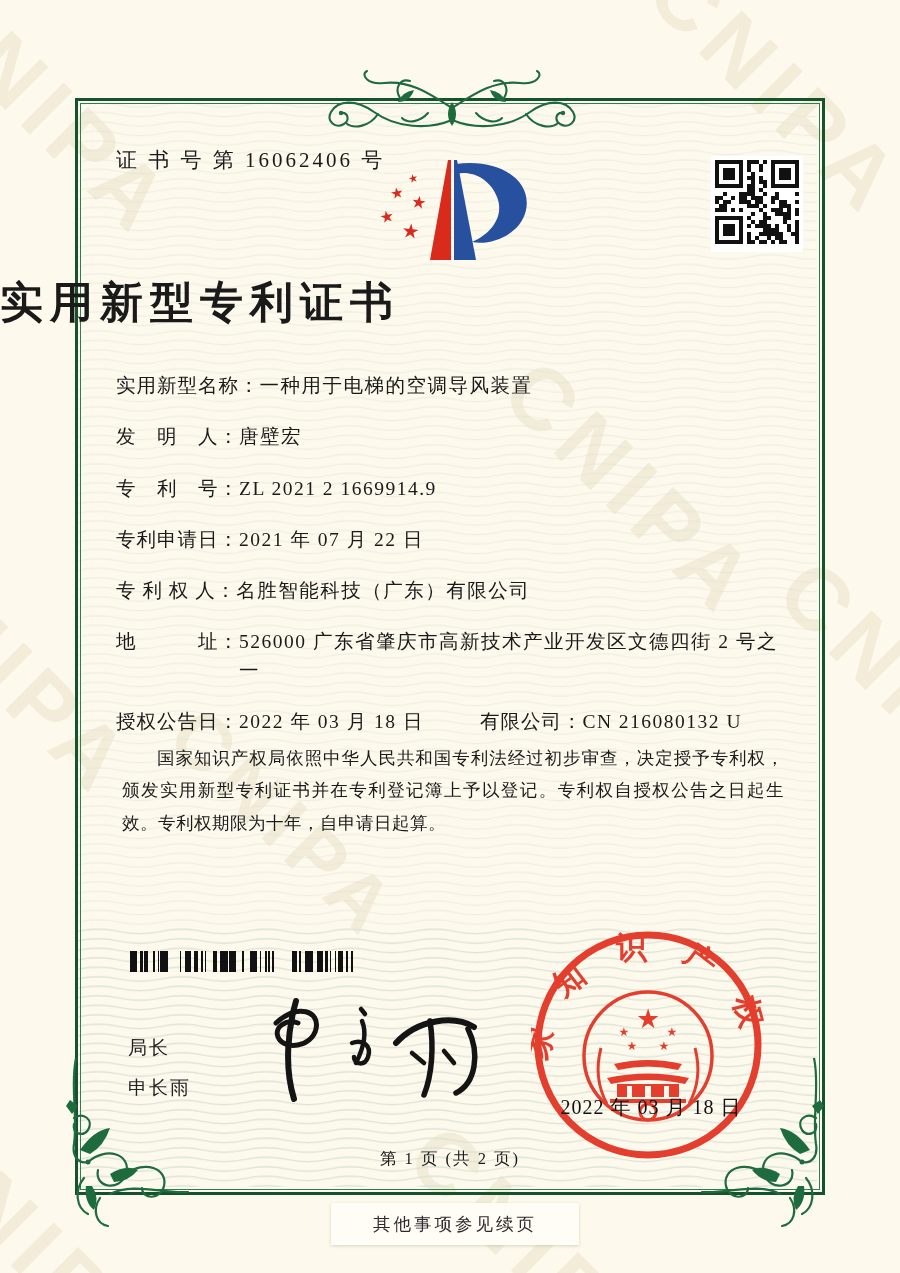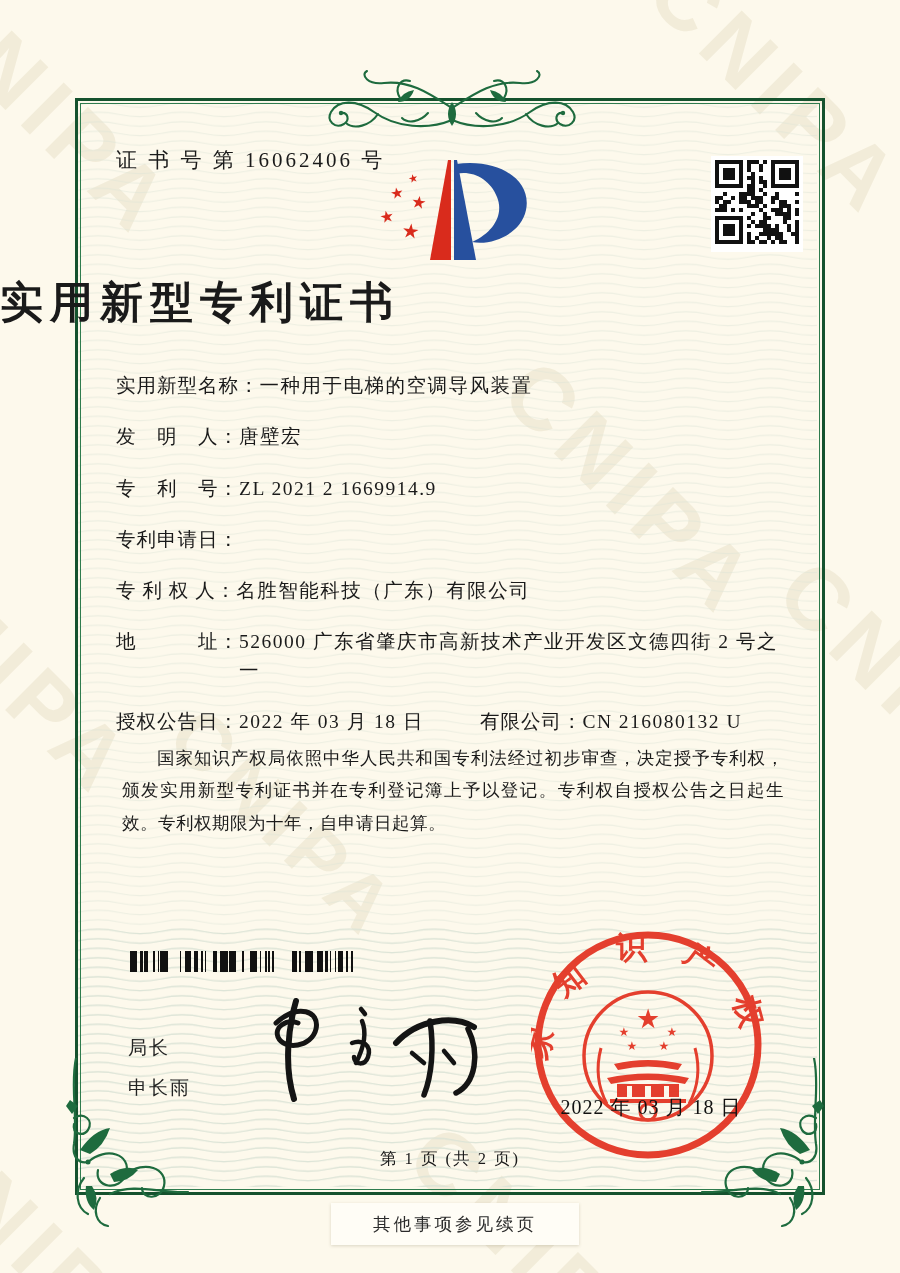--- a/index.html
+++ b/index.html
@@ -432,20 +432,21 @@
     <div class="frow">
       <span class="flabel">发　明　人：</span>
       <span class="fvalue">唐壁宏</span>
     </div>
     <div class="frow">
       <span class="flabel">专　利　号：</span>
       <span class="fvalue">ZL 2021 2 1669914.9</span>
     </div>
     <div class="frow">
       <span class="flabel">专利申请日：</span>
+      <span class="fvalue">2021 年 07 月 22 日</span>
     </div>
     <div class="frow">
       <span class="flabel">专 利 权 人：</span>
       <span class="fvalue">名胜智能科技（广东）有限公司</span>
     </div>
     <div class="frow">
       <span class="flabel">地　　　址：</span>
       <span class="fvalue">526000 广东省肇庆市高新技术产业开发区文德四街 2 号之一</span>
     </div>
     <div class="frow grant-row">

